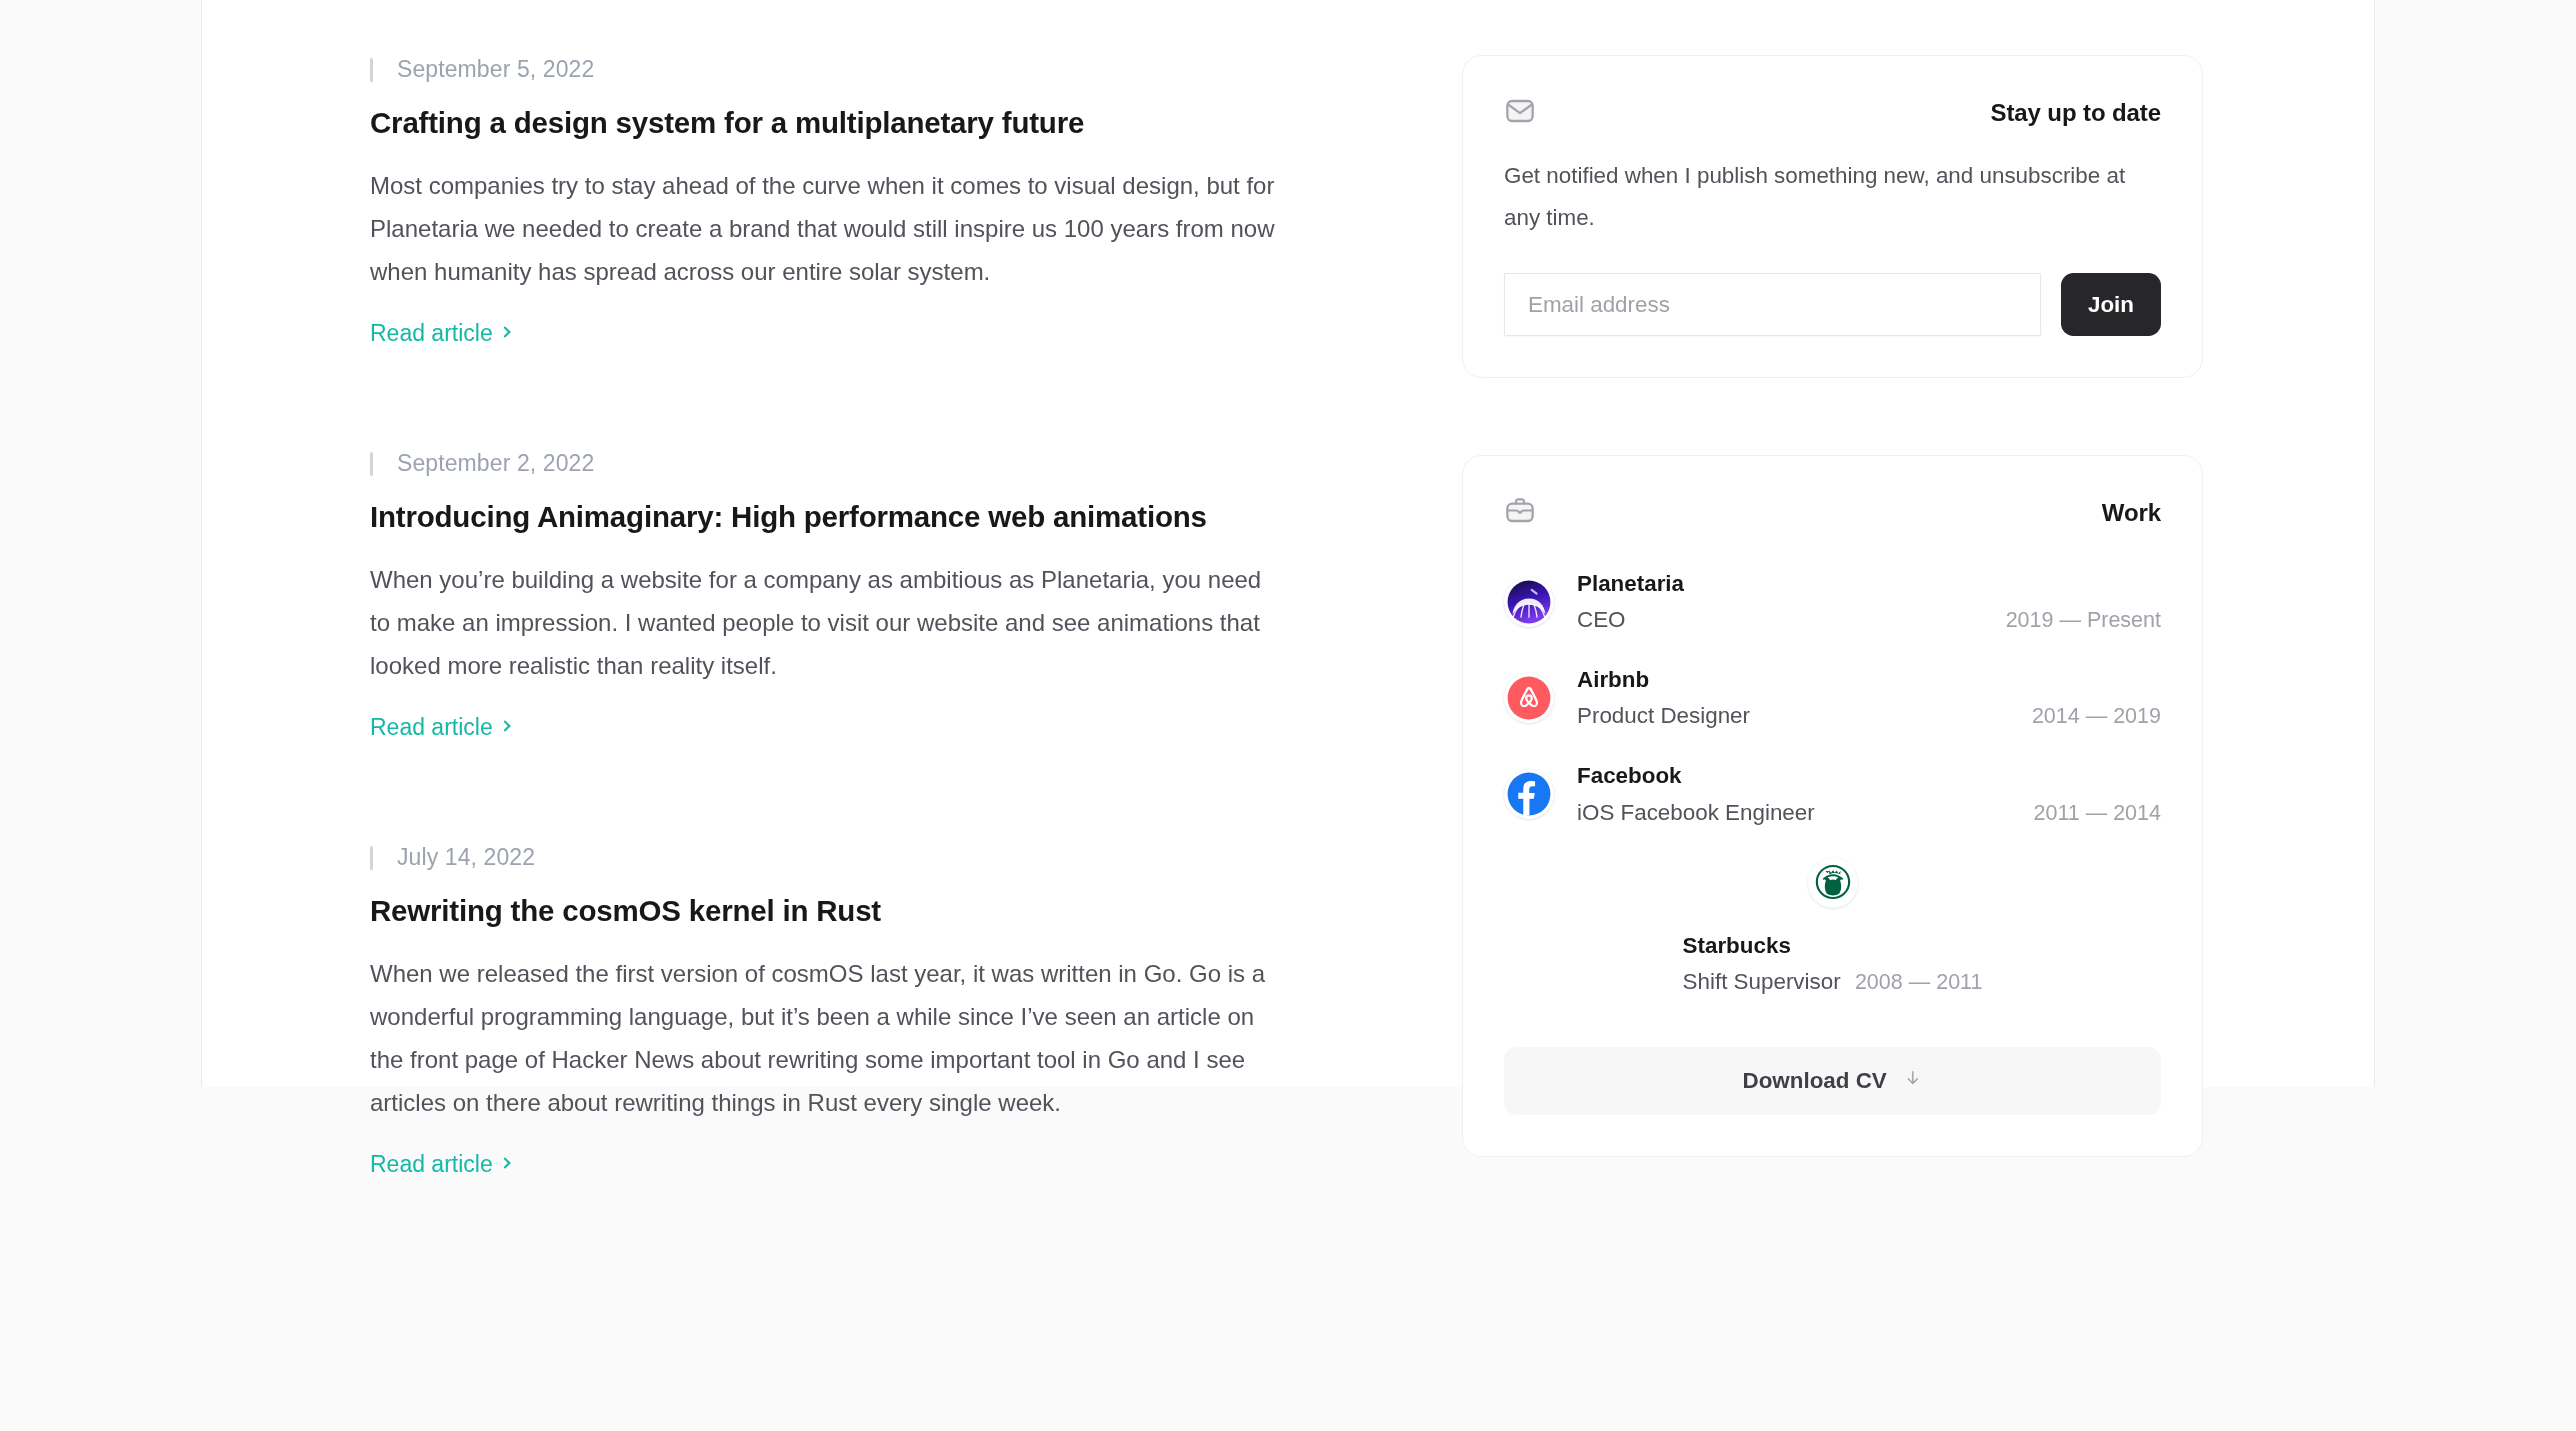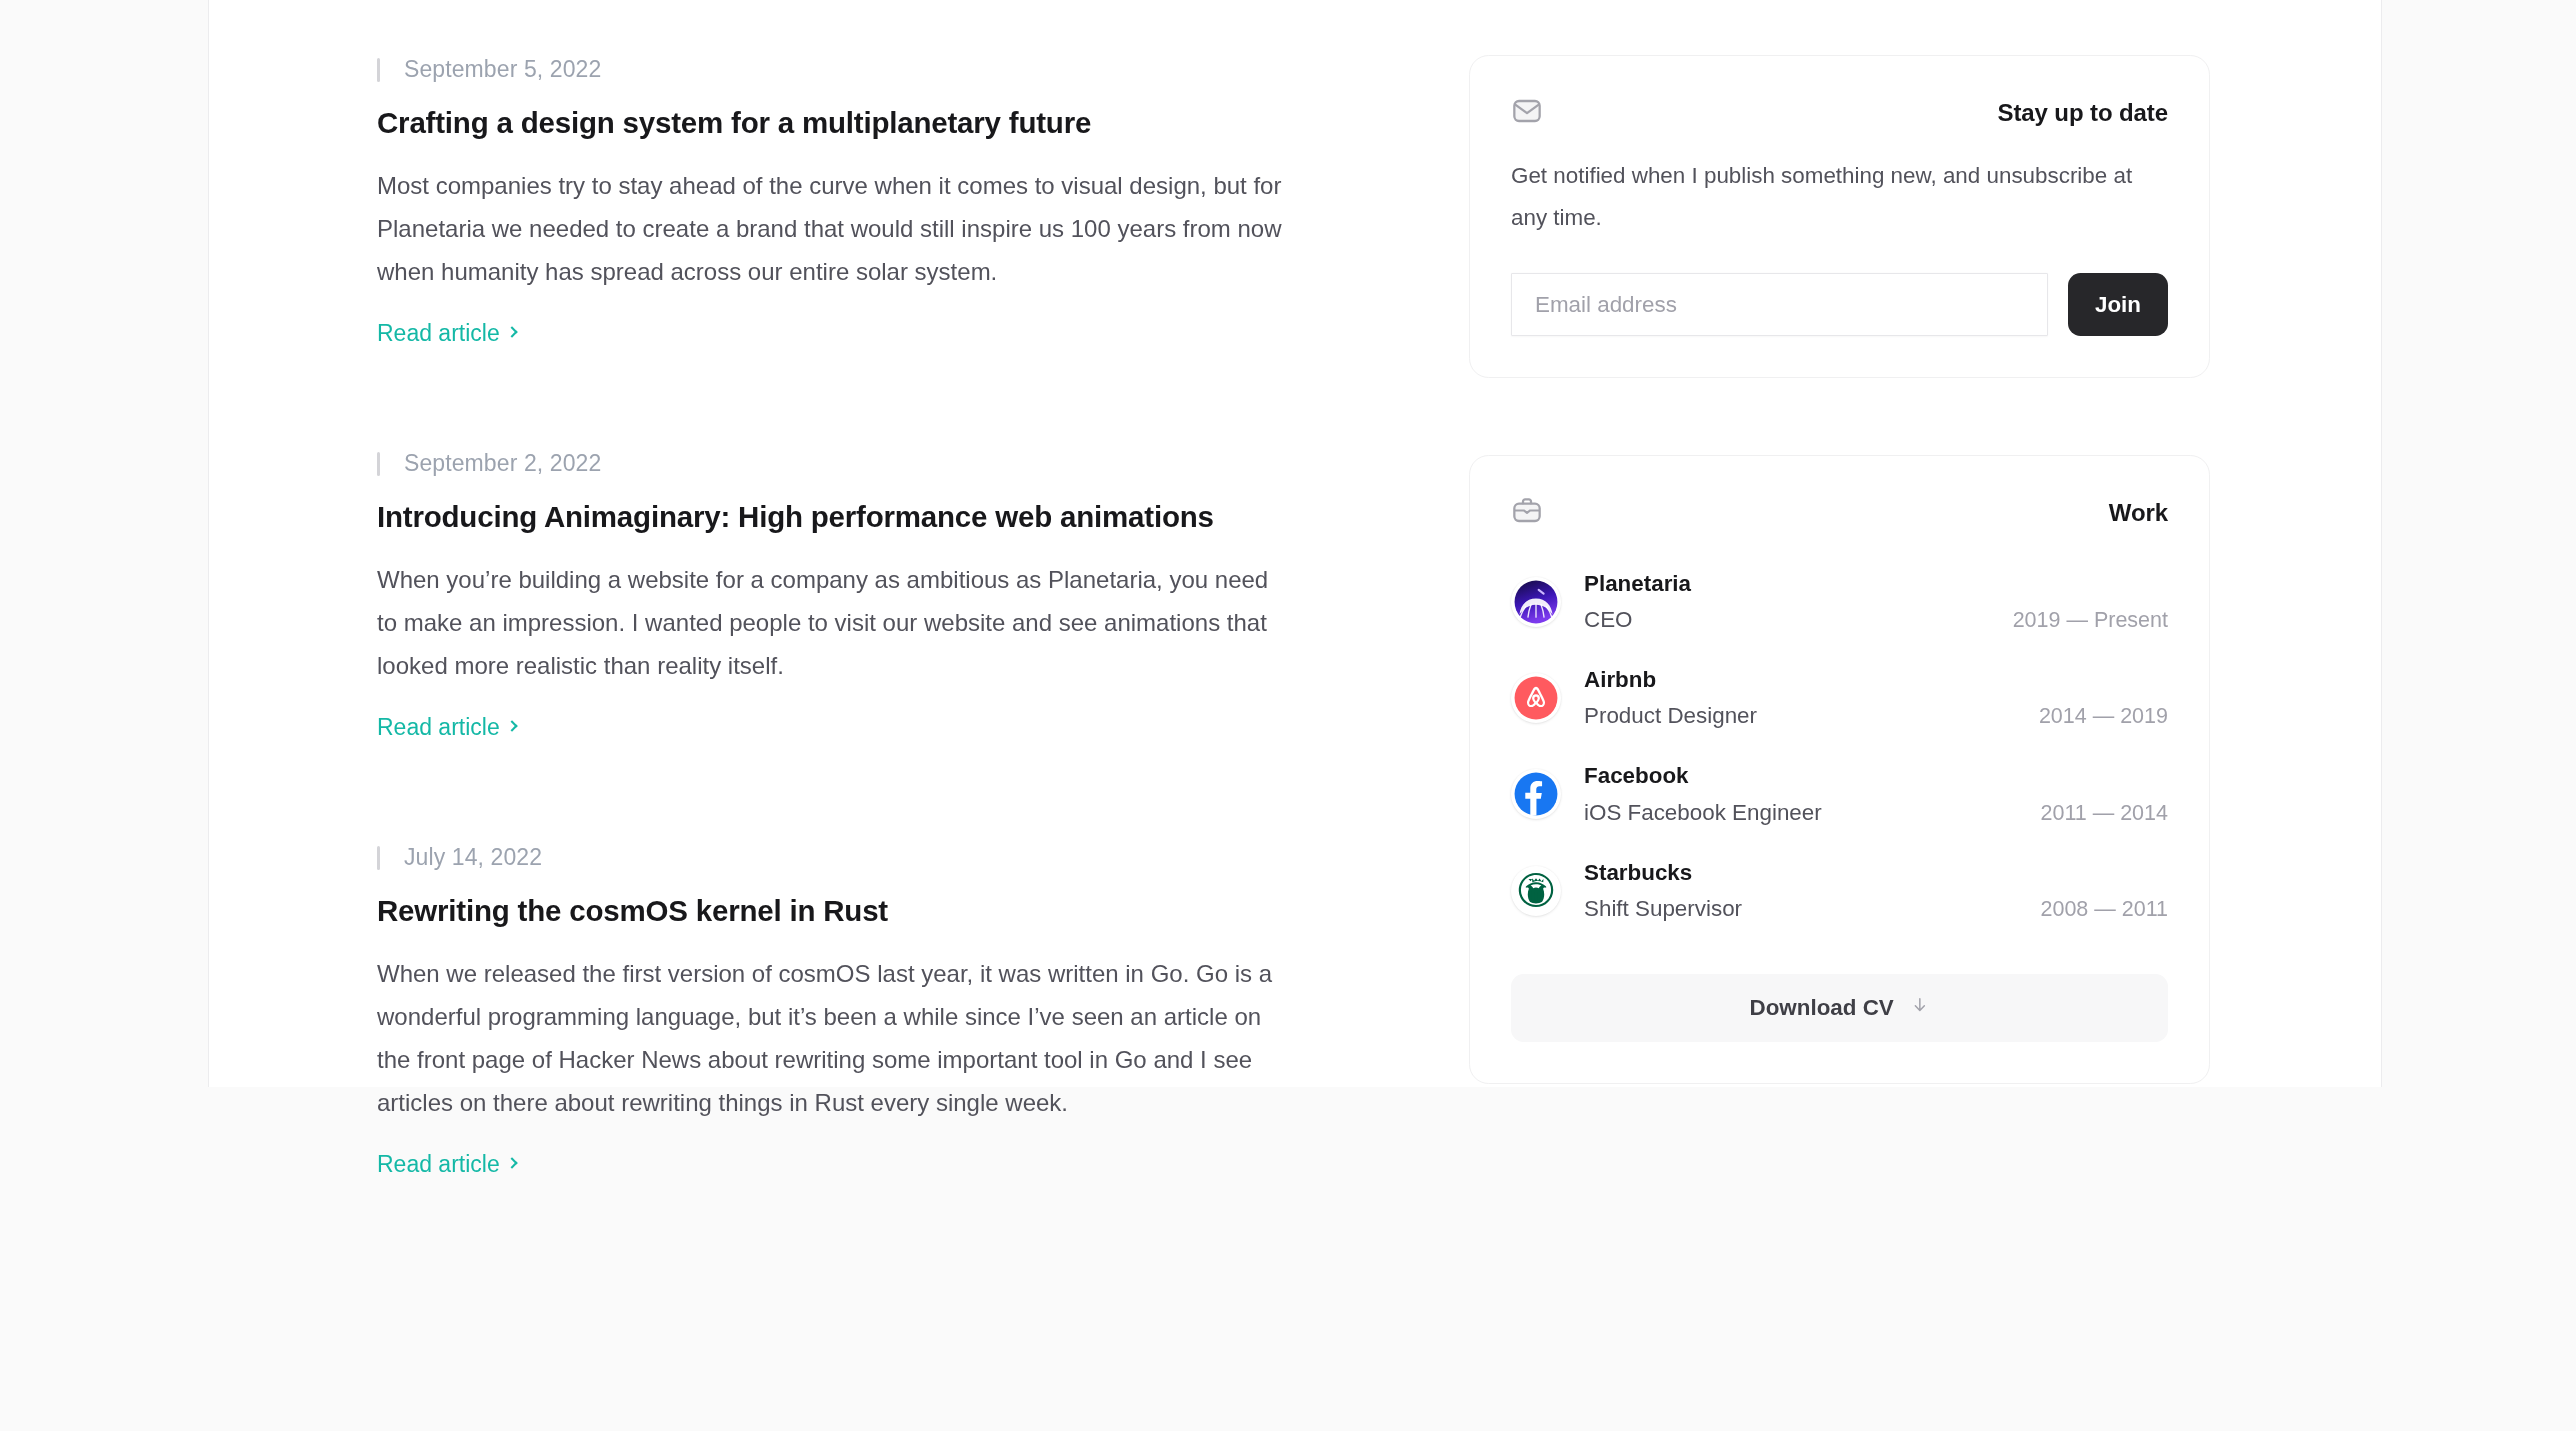--- a/index.html
+++ b/index.html
@@ -16,21 +16,21 @@
   .page {
     position: relative;
     width: 2576px;
     height: 1431px;
     background: #fafafa;
     overflow: hidden;
   }
 
   .content-sheet {
     position: absolute;
-    left: 208px;
+    left: 201px;
     top: 0;
     width: 2174px;
     height: 1087px;
     background: #ffffff;
     border-left: 0.9px solid #ececee;
     border-right: 0.9px solid #ececee;
   }
 
   .layout {
     position: absolute;
@@ -185,21 +185,21 @@
 
   
   .work-list { margin-top: 39px; }
 
   .work-item {
     display: flex;
     align-items: center;
     gap: 23px;
     margin-bottom: 30px;
   }
-  .work-item:last-child { margin-bottom: 0; }
+  .work-item:last-child { margin-bottom: 0; flex-direction: column; }
 
   .work-logo {
     flex: 0 0 auto;
     width: 50px;
     height: 50px;
     border-radius: 50%;
     background: #ffffff;
     box-shadow: 0 0.9px 2.7px rgba(0,0,0,0.10), 0 0 0 0.9px rgba(0,0,0,0.015);
     display: flex;
     align-items: center;

